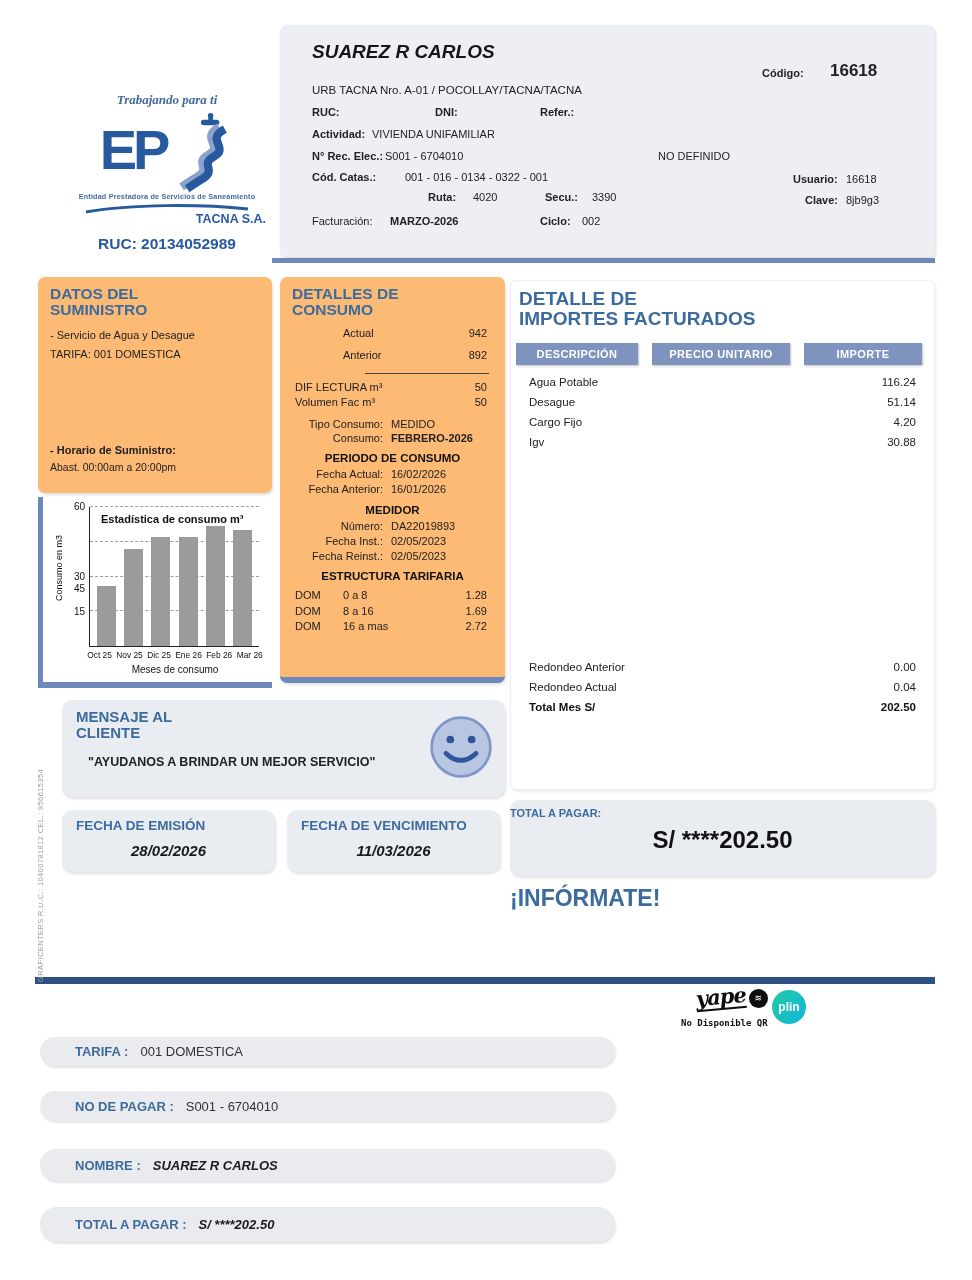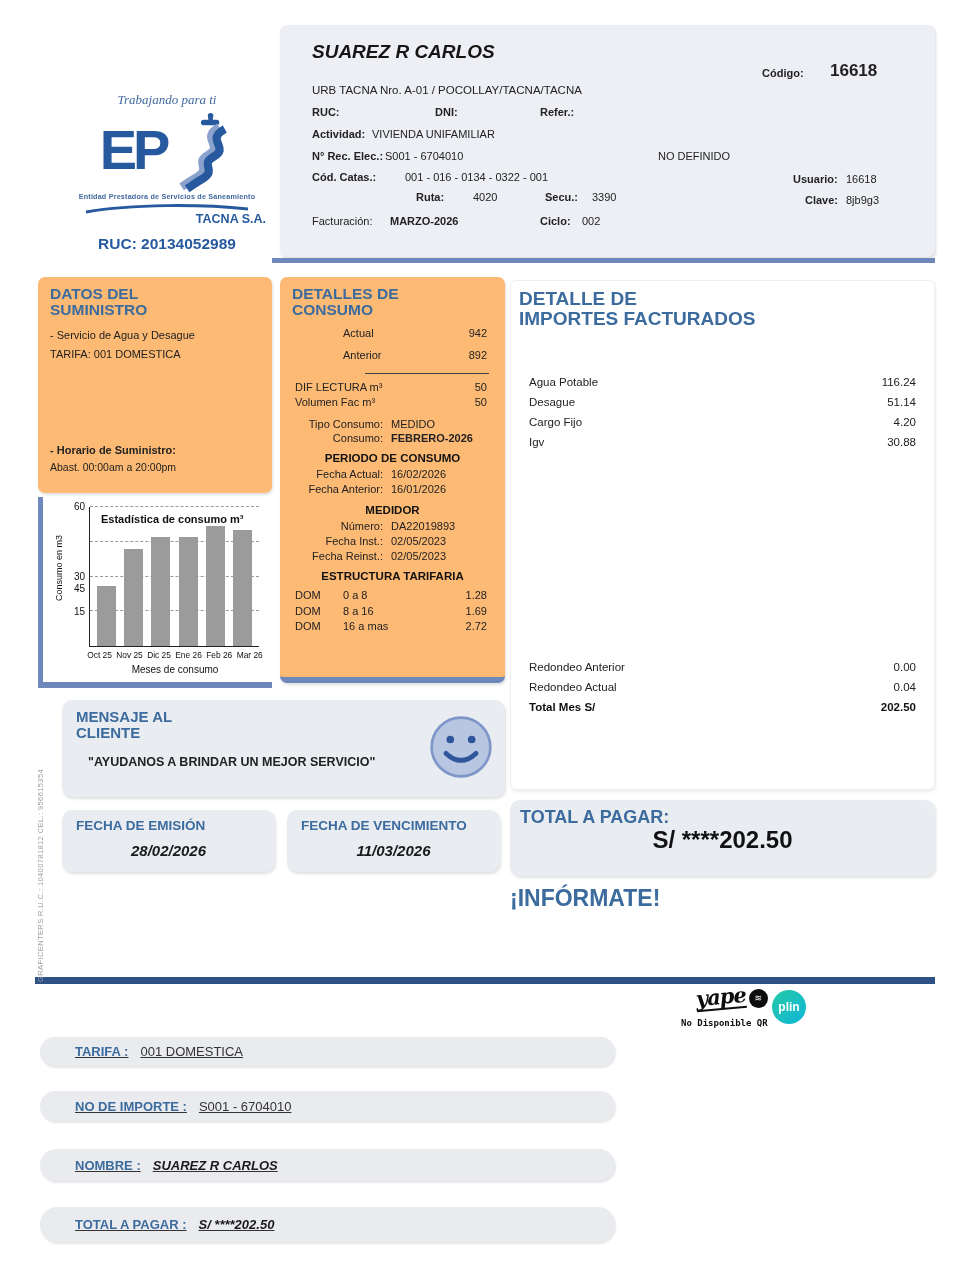--- a/index.html
+++ b/index.html
@@ -5,21 +5,21 @@
   * { margin:0; padding:0; box-sizing:border-box; }
   html,body { background:#fff; }
   .page {
     position:relative; width:972px; height:1280px; background:#ffffff;
     font-family:"Liberation Sans", sans-serif; color:#333; overflow:hidden;
   }
   .abs { position:absolute; }
 
   
   .logo-block { left:58px; top:92px; width:218px; text-align:center; }
-  .tagline { font-family:"Liberation Serif", serif; font-style:italic; font-weight:normal;
+  .tagline { font-family:"Liberation Serif", serif; font-style:italic; font-weight:bold;
              color:#41699f; font-size:13px; }
   .logo-row { display:flex; justify-content:center; align-items:flex-start; height:86px; margin-top:2px; }
   .logo-ep { font-size:56px; font-weight:800; color:#27599f; letter-spacing:-4px; line-height:80px; }
   .logo-sub { font-size:7.2px; font-weight:bold; color:#41699f; margin-top:-4px; letter-spacing:0.2px; }
   .logo-company { font-size:12.5px; font-weight:bold; color:#27599f; text-align:right; padding-right:10px; margin-top:-7px; }
   .logo-ruc { font-size:15.5px; font-weight:bold; color:#27599f; margin-top:9px; }
 
   
   .header-box { left:280px; top:25px; width:655px; height:232px; background:#edeff4;
                 border-radius:7px; box-shadow:1px 2px 3px rgba(0,0,0,.14); }
@@ -93,21 +93,21 @@
   
   .fecha-box { top:810px; width:213px; height:62px; background:#e9ecf1; border-radius:10px;
                box-shadow:1px 2px 3px rgba(0,0,0,.12); }
   .fecha-box .sec-title { position:absolute; left:14px; top:9px; font-size:13.5px; }
   .fecha-val { position:absolute; left:0; top:32px; width:100%; text-align:center;
                font-size:15px; font-weight:bold; font-style:italic; color:#1a1a1a; }
 
   
   .total-box { left:510px; top:800px; width:425px; height:76px; background:#e9ecf1; border-radius:10px;
                box-shadow:1px 2px 3px rgba(0,0,0,.12); }
-  .total-box .sec-title { position:absolute; left:10px; top:8px; font-size:18px; }
+  .total-box .sec-title { position:absolute; left:0; top:8px; font-size:11px; }
   .total-val { position:absolute; left:0; top:26px; width:100%; text-align:center;
                font-size:24px; font-weight:bold; color:#111; }
   .informate { left:510px; top:885px; width:400px; text-align:left;
                font-size:23px; font-weight:bold; color:#3c6b9e; }
 
   
   .divider-dark { left:35px; top:977px; width:900px; height:7px; background:#2d5085; }
   .yape-wrap { left:696px; top:986px; display:flex; align-items:center; }
   .yape-text { font-family:"DejaVu Serif", serif; font-style:italic; font-weight:bold;
                font-size:21px; color:#0d0d0d; transform:rotate(-5deg); letter-spacing:-1px;
@@ -115,21 +115,21 @@
   .yape-badge { width:19px; height:19px; border-radius:50%; background:#0d0d0d; color:#fff;
                 font-size:9px; text-align:center; line-height:19px; margin-left:3px; }
   .plin-badge { left:772px; top:990px; width:34px; height:34px; border-radius:50%;
                 background:linear-gradient(135deg,#25c9a6,#10b6d8); color:#fff;
                 font-size:12px; font-weight:bold; text-align:center; line-height:34px; }
   .qr-note { left:681px; top:1018px; font-family:"DejaVu Sans Mono", monospace;
              font-size:9px; font-weight:bold; color:#111; }
 
   .foot-pill { position:absolute; left:40px; width:575px; background:#e9ebee; border-radius:17px;
                display:flex; align-items:center; padding-left:35px;
-               box-shadow:1px 2px 2px rgba(0,0,0,.10);text-decoration:underline; }
+               box-shadow:1px 2px 2px rgba(0,0,0,.10); }
   .foot-pill .fl { font-size:13px; font-weight:bold; color:#3c6b9e; white-space:pre; }
   .foot-pill .fv { font-size:13px; color:#333; margin-left:12px; }
   .foot-pill .fv.it { font-style:italic; font-weight:bold; color:#1a1a1a; }
   .foot-pill:nth-of-type(1){ top:1037px; height:29px; }
   .foot-pill:nth-of-type(2){ top:1091px; height:30px; }
   .foot-pill:nth-of-type(3){ top:1149px; height:32px; }
   .foot-pill:nth-of-type(4){ top:1207px; height:35px; }
 
   .side-note { left:36px; top:737px; height:245px; writing-mode:vertical-rl; transform:rotate(180deg);
                font-size:7.5px; color:#9aa0a6; letter-spacing:.4px; }
@@ -172,21 +172,21 @@
     <div class="f b" style="left:32px; top:103px;">Actividad:</div>
     <div class="f" style="left:92px; top:103px;">VIVIENDA UNIFAMILIAR</div>
 
     <div class="f b" style="left:32px; top:125px;">N° Rec. Elec.:</div>
     <div class="f" style="left:105px; top:125px;">S001 - 6704010</div>
     <div class="f" style="left:378px; top:125px;">NO DEFINIDO</div>
 
     <div class="f b" style="left:32px; top:146px;">Cód. Catas.:</div>
     <div class="f" style="left:105px; top:146px;padding-left:20px;">001 - 016 - 0134 - 0322 - 001</div>
 
-    <div class="f b" style="left:136px; top:166px;">Ruta:</div>
+    <div class="f b" style="left:148px; top:166px;">Ruta:</div>
     <div class="f" style="left:193px; top:166px;">4020</div>
     <div class="f b" style="left:265px; top:166px;">Secu.:</div>
     <div class="f" style="left:312px; top:166px;">3390</div>
 
     <div class="f b" style="left:513px; top:148px;">Usuario:</div>
     <div class="f" style="left:566px; top:148px;">16618</div>
     <div class="f b" style="left:525px; top:169px;">Clave:</div>
     <div class="f" style="left:566px; top:169px;">8jb9g3</div>
 
     <div class="f" style="left:32px; top:190px;">Facturación:</div>
@@ -308,20 +308,25 @@
           <span class="t2">16 a mas</span>
           <span class="t3">2.72</span>
         </div>
       </div>
   </div>
 
   <div class="abs importes-box">
     <div class="sec-title">
       <span>DETALLE DE</span><br><span>IMPORTES FACTURADOS</span>
     </div>
+    <div class="col-pills">
+      <div class="col-pill">DESCRIPCIÓN</div>
+      <div class="col-pill">PRECIO UNITARIO</div>
+      <div class="col-pill">IMPORTE</div>
+    </div>
     <div>
         <div class="irow" style="top: 95px;">
           <span>Agua Potable</span>
           <span>116.24</span>
         </div>
         <div class="irow" style="top: 115px;">
           <span>Desague</span>
           <span>51.14</span>
         </div>
         <div class="irow" style="top: 135px;">
@@ -384,21 +389,21 @@
   </div>
   <div class="abs plin-badge">plin</div>
   <div class="abs qr-note">No Disponible QR</div>
 
   <div>
       <div class="foot-pill">
         <span class="fl">TARIFA :</span>
         <span class="fv">001 DOMESTICA</span>
       </div>
       <div class="foot-pill">
-        <span class="fl">NO DE IMPORTE :</span>
+        <span class="fl">NO DE PAGAR :</span>
         <span class="fv">S001 - 6704010</span>
       </div>
       <div class="foot-pill">
         <span class="fl">NOMBRE :</span>
         <span class="fv it">SUAREZ R CARLOS</span>
       </div>
       <div class="foot-pill">
         <span class="fl">TOTAL A PAGAR :</span>
         <span class="fv it">S/ ****202.50</span>
       </div>

